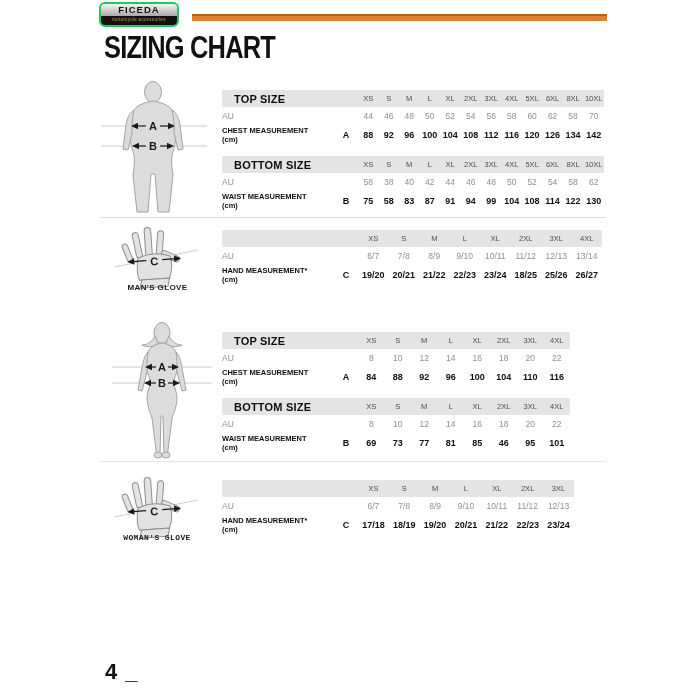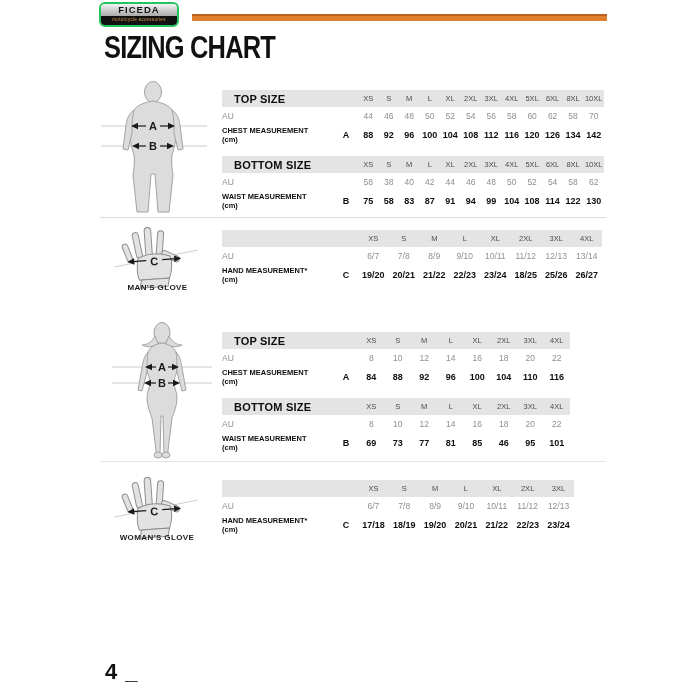--- a/index.html
+++ b/index.html
@@ -398,21 +398,21 @@
       </g>
       <g fill="#1a1a1a">
         <line x1="22" y1="34" x2="36" y2="34" stroke="#1a1a1a" stroke-width="1.2"></line>
         <line x1="52" y1="34" x2="66" y2="34" stroke="#1a1a1a" stroke-width="1.2"></line>
         <polygon points="17,34 24,30.8 24,37.2"></polygon>
         <polygon points="71,34 64,30.8 64,37.2"></polygon>
         <text x="44" y="39" text-anchor="middle" font-size="11" font-weight="bold">C</text>
       </g>
     </svg>
   </div>
-  <div class="fig-label" style="left:92px; top:533px; width:130px;">WOMAN'S GLOVE</div>
+  <div class="fig-label" style="left:92px; top:533px; width:130px;font-family:Liberation Mono, monospace;">WOMAN'S GLOVE</div>
 
   <div class="tbl-block" style="left:222px; top:480px; width:352px;">
     <table class="sz-table">
       <colgroup>
           <col class="c-lbl">
           <col class="c-letter">
           <col span="7">
         </colgroup>
       <tbody>
           <tr class="head-row">

